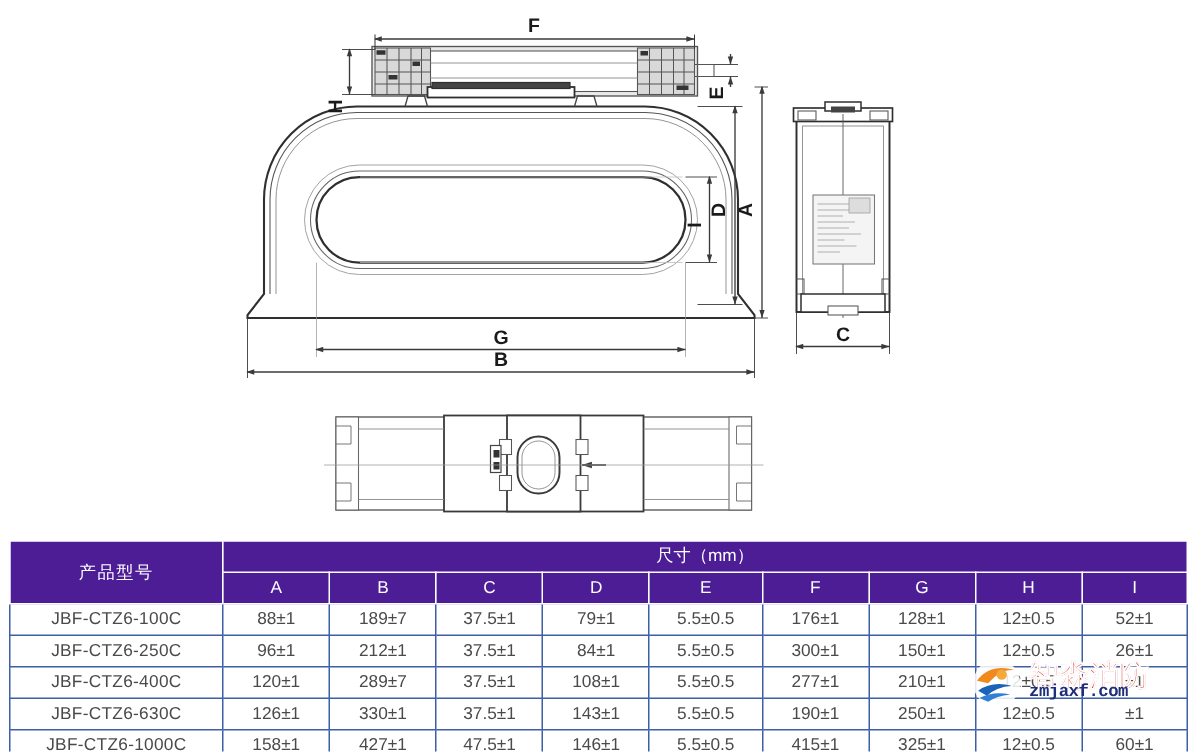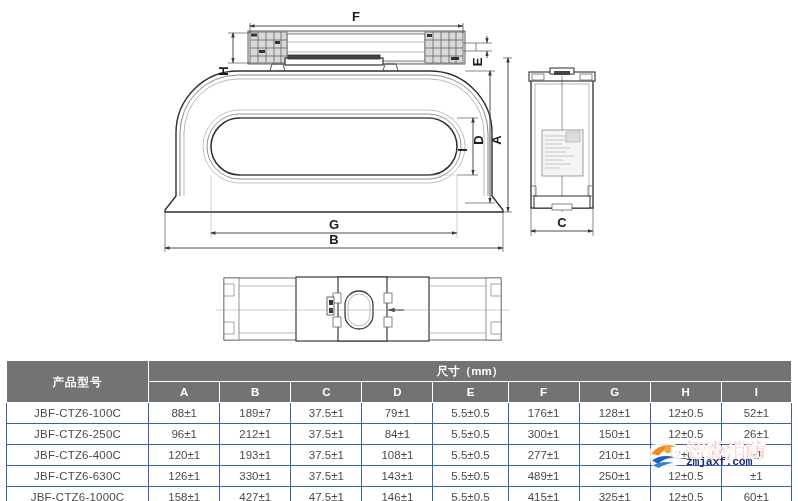--- a/index.html
+++ b/index.html
@@ -39,24 +39,24 @@
     text-align: center;
     font-size: 11.5px;
     color: #4a4a4a;
     padding: 0;
     height: 20px;
     line-height: 20px;
     background: #ffffff;
     white-space: nowrap;
   }
   table.spec thead th {
-    background: #737373;
+    background: #4c1d95;
     color: #ffffff;
     border: 1px solid #ffffff;
-    font-weight: bold;
+    font-weight: normal;
   }
   th.model-head {
     font-size: 13px;
     height: 46px;
     line-height: 46px;
     letter-spacing: 1px;
   }
   th.dim-head {
     font-size: 13px;
     height: 23px;
@@ -379,37 +379,37 @@
         <td>84±1</td>
         <td>5.5±0.5</td>
         <td>300±1</td>
         <td>150±1</td>
         <td>12±0.5</td>
         <td>26±1</td>
       </tr>
       <tr>
         <td class="model-cell">JBF-CTZ6-400C</td>
         <td>120±1</td>
-        <td>193±1</td>
+        <td>289±7</td>
         <td>37.5±1</td>
         <td>108±1</td>
         <td>5.5±0.5</td>
         <td>277±1</td>
         <td>210±1</td>
         <td>12±0.5</td>
         <td>±1</td>
       </tr>
       <tr>
         <td class="model-cell">JBF-CTZ6-630C</td>
         <td>126±1</td>
         <td>330±1</td>
         <td>37.5±1</td>
         <td>143±1</td>
         <td>5.5±0.5</td>
-        <td>489±1</td>
+        <td>190±1</td>
         <td>250±1</td>
         <td>12±0.5</td>
         <td>±1</td>
       </tr>
       <tr>
         <td class="model-cell">JBF-CTZ6-1000C</td>
         <td>158±1</td>
         <td>427±1</td>
         <td>47.5±1</td>
         <td>146±1</td>

